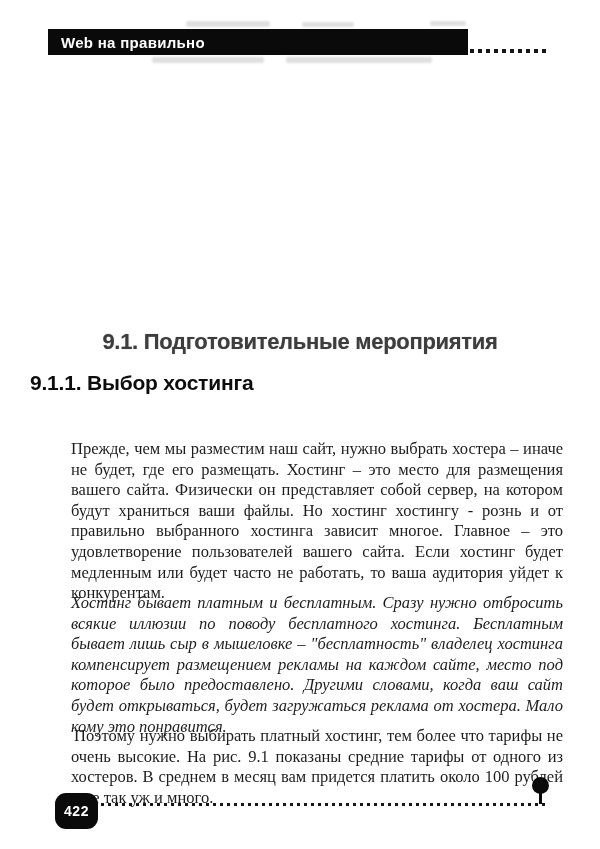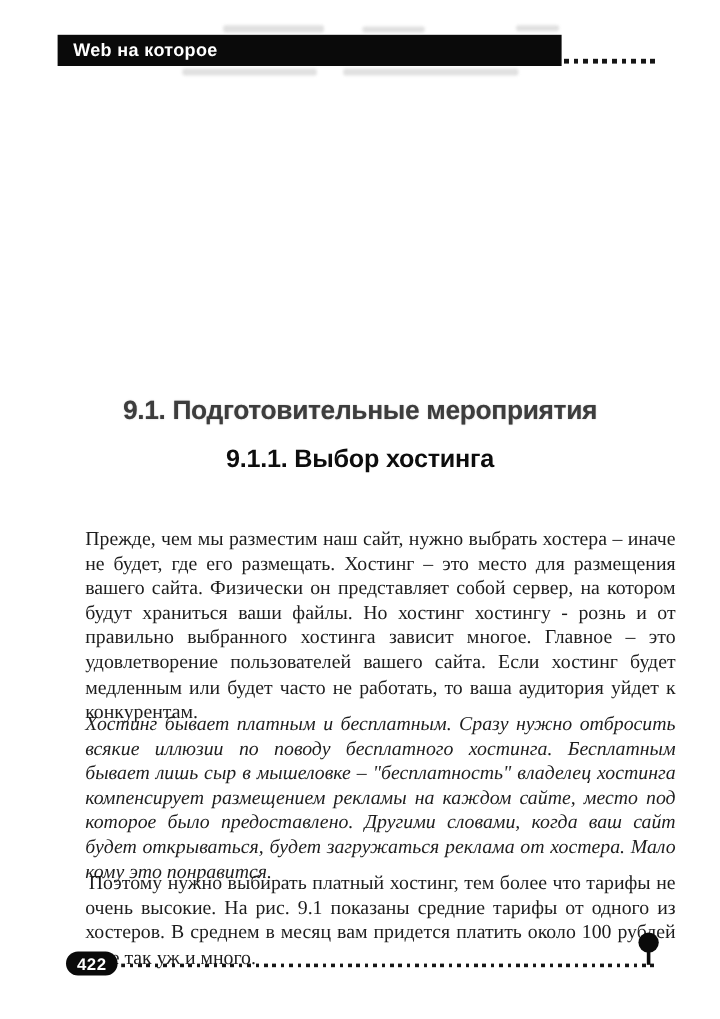--- a/index.html
+++ b/index.html
@@ -59,21 +59,20 @@
     font-weight: bold;
     font-size: 22px;
     letter-spacing: -0.3px;
     color: var(--section-heading, #3d3d3d);
     text-shadow: 0 0 1px rgba(70,70,70,0.55);
   }
   .subsection-heading {
     position: absolute;
     left: 30px; right: 30px; top: 371px;
     margin: 0;
-    text-align: center;
     font-family: "Liberation Sans", sans-serif;
     font-weight: bold;
     font-size: 21px;
     letter-spacing: -0.2px;
     color: #0d0d0d;
   }
 
   
   .body-paragraph {
     position: absolute;
@@ -86,21 +85,21 @@
     color: var(--body-text, #1d1d1d);
   }
   .p1 { top: 423px; }
   .p2 { top: 577px; font-style: italic; }
   .p3 { top: 710px; text-indent: 3px; }
 
   
   .page-badge {
     position: absolute;
     left: 55px; top: 793px;
-    width: 43px; height: 20px;
+    width: 43px; height: 36px;
     background: var(--header-bg, #0a0a0a);
     border-radius: 11px;
     color: #ffffff;
     font-family: "Liberation Sans", sans-serif;
     font-weight: bold;
     font-size: 14px;
     display: flex;
     align-items: center;
     justify-content: center;
     letter-spacing: 0.5px;
@@ -124,21 +123,21 @@
     width: 3px; height: 11px;
     background: #0a0a0a;
   }
 </style>
 </head>
 <body>
 
 <div class="page">
 
   <div class="header-bar">
-    <span>Web на которое</span>
+    <span>Web на правильно</span>
   </div>
   <div class="header-dots"></div>
 
   <div class="artifact a1"></div>
   <div class="artifact a2"></div>
   <div class="artifact a3"></div>
   <div class="artifact a4"></div>
   <div class="artifact a5"></div>
 
   <h1 class="section-heading">9.1. Подготовительные мероприятия</h1>

